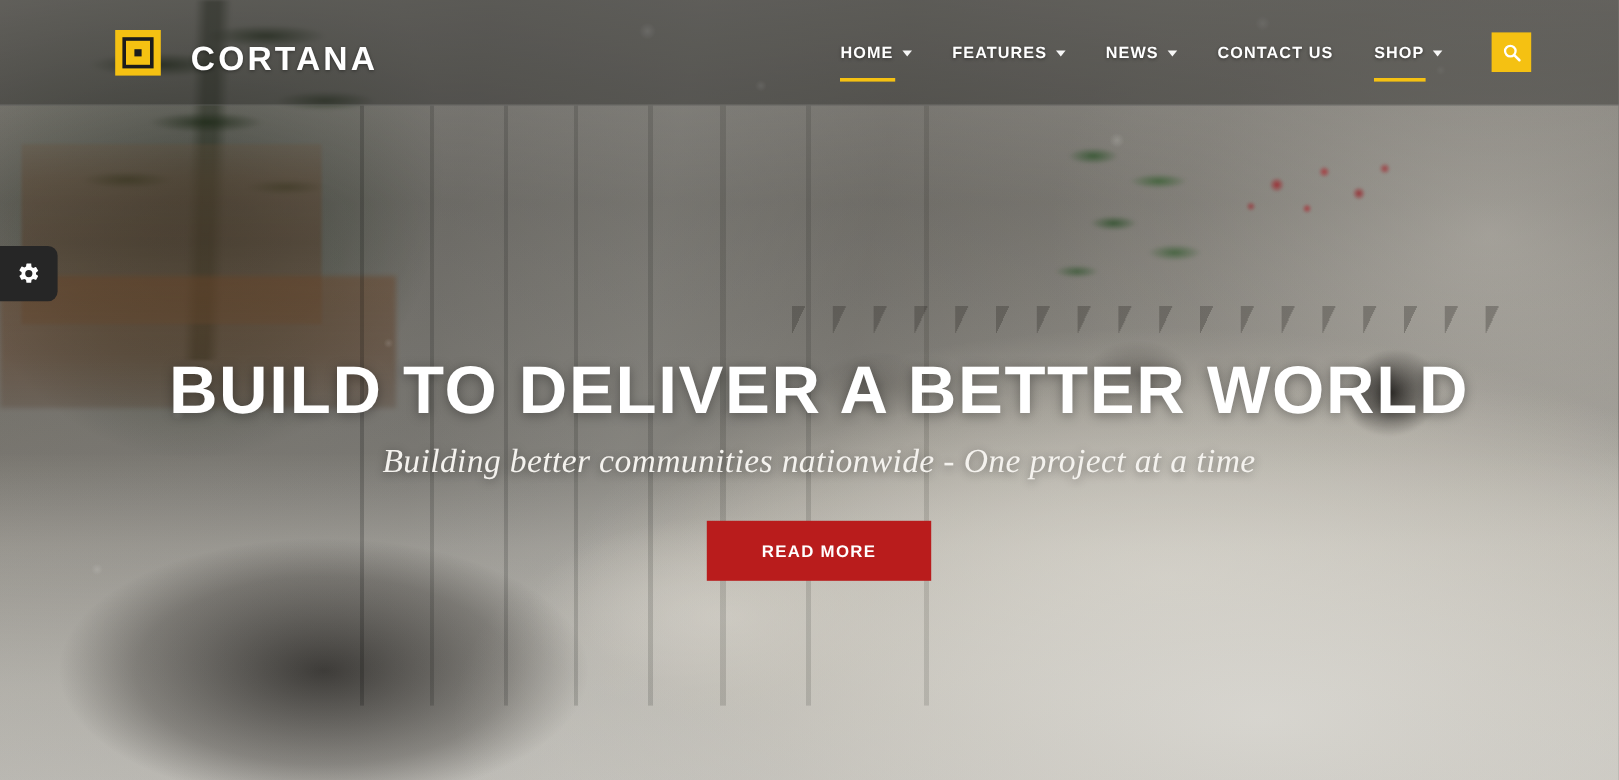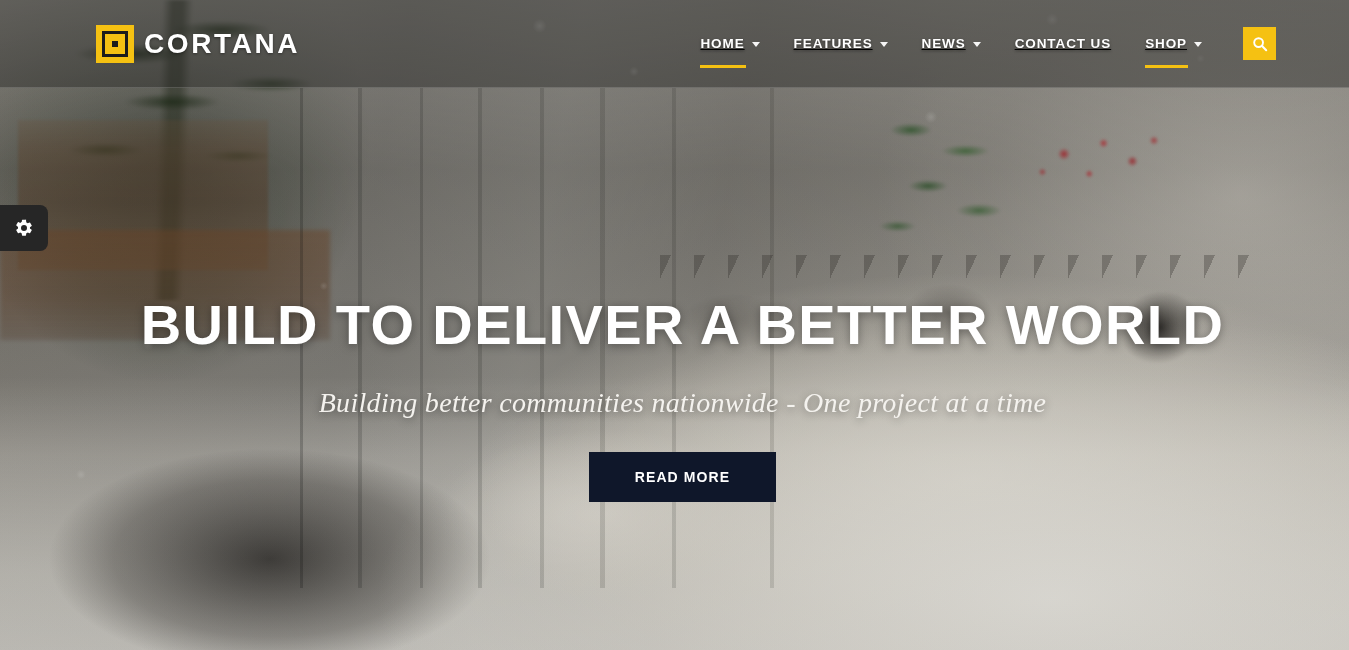--- a/index.html
+++ b/index.html
@@ -138,21 +138,21 @@
   
   .header {
     position:absolute; left:0; top:0; width:100%; height:88px;
     background:rgba(40,40,38,0.45);
     border-bottom:1px solid rgba(255,255,255,0.16);
     display:flex; align-items:center;
     z-index:20;
   }
 
   .brand {
-    display:flex; align-items:center; gap:10px;
+    display:flex; align-items:flex-end; gap:25px;
     margin-left:96px;
   }
   .brand-mark {
     width:38px; height:38px;
     background:#F5C112;
     display:flex; align-items:center; justify-content:center;
     flex:none;
   }
   .brand-mark .r1 {
     width:26px; height:26px; border:3px solid #1c1c1c;
@@ -168,21 +168,20 @@
   .brand-name {
     color:#fff; font-size:28px; font-weight:700;
     letter-spacing:2.6px; line-height:1;
     text-shadow:0 1px 3px rgba(0,0,0,.4);
   }
 
   .nav {
     display:flex; align-items:center;
     margin-left:auto; margin-right:0;
     height:88px;
-    text-decoration:underline;
   }
   .nav-item {
     position:relative;
     height:88px;
     display:flex; align-items:center; gap:7px;
     padding:0 17px;
     color:#ffffff;
     font-size:13.5px; font-weight:700;
     letter-spacing:0.9px;
     text-transform:uppercase;
@@ -241,32 +240,32 @@
   .hero-title {
     color:#ffffff;
     font-size:56px;
     font-weight:700;
     letter-spacing:1.4px;
     line-height:1.05;
     text-transform:uppercase;
     text-shadow:0 2px 10px rgba(0,0,0,.35);
   }
   .hero-sub {
-    margin-top:32px;
+    margin-top:14px;
     color:#f4f2ee;
     font-family:"Liberation Serif", serif;
     font-style:italic;
     font-size:28px;
     letter-spacing:0.3px;
     text-shadow:0 2px 8px rgba(0,0,0,.4);
   }
   .hero-cta {
     margin-top:33px;
     display:inline-block;
-    background:#0f172a;
+    background:#b91c1c;
     color:#ffffff;
     font-size:14px;
     font-weight:700;
     letter-spacing:1.1px;
     text-transform:uppercase;
     padding:17px 46px;
     border:none;
     cursor:pointer;
     font-family:"Liberation Sans", sans-serif;
   }

